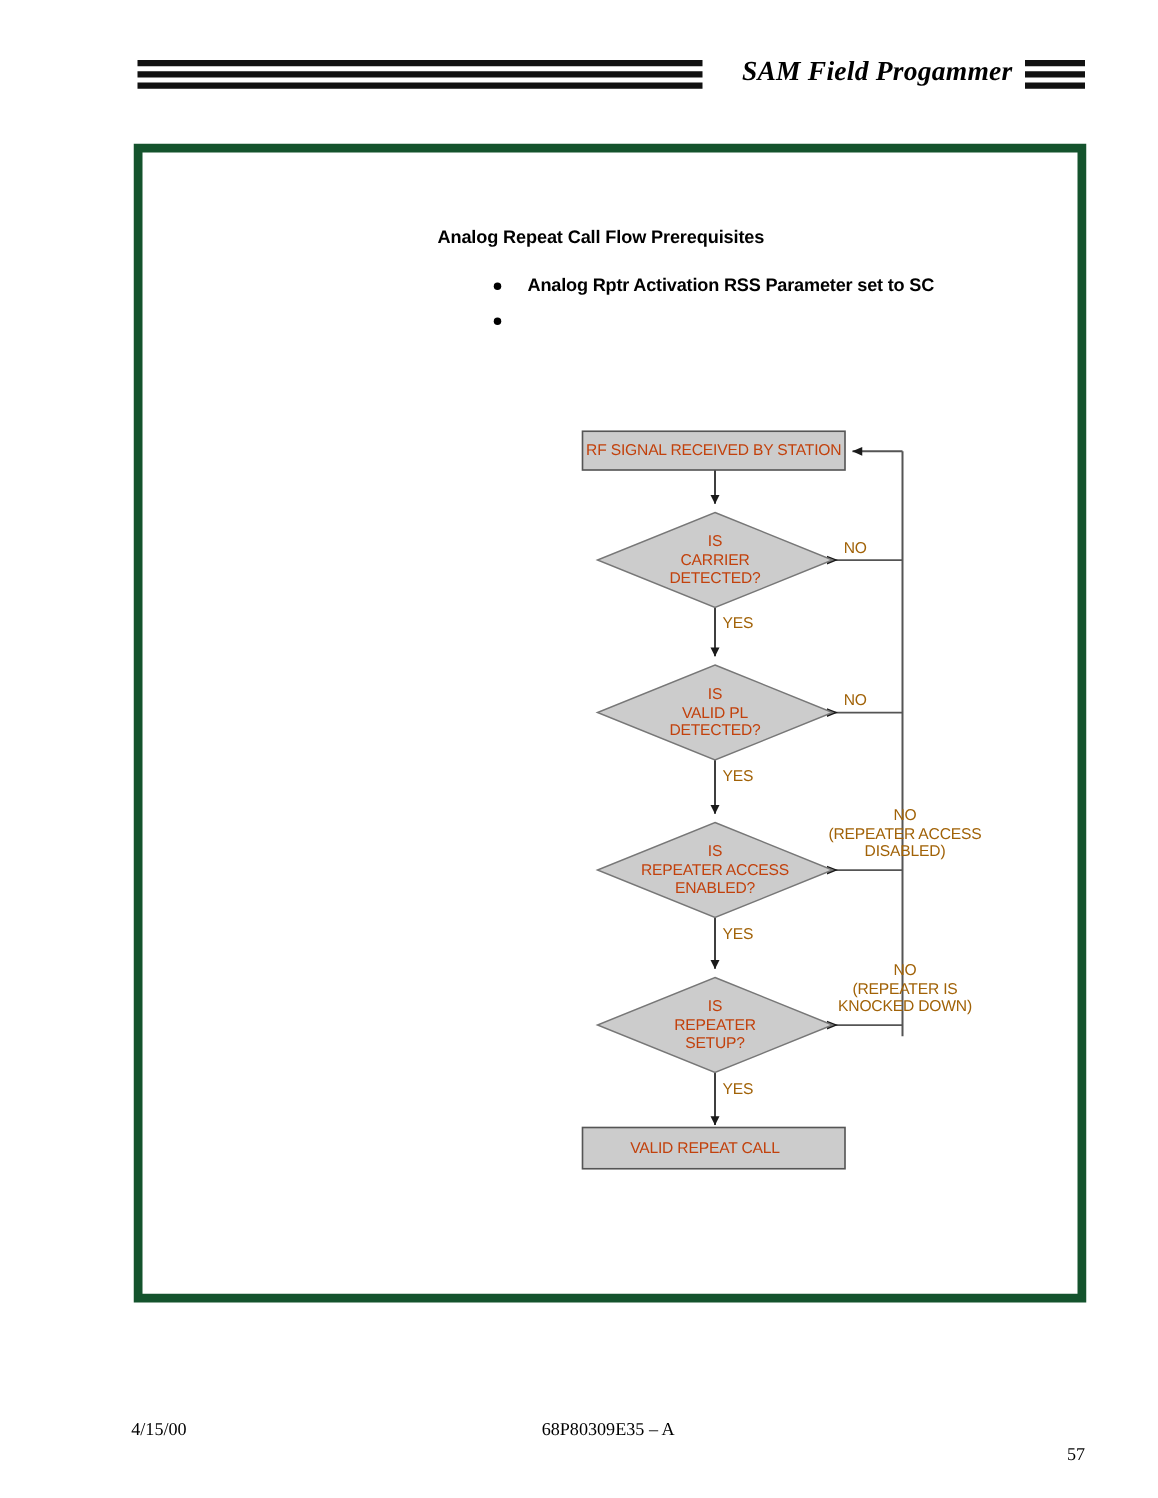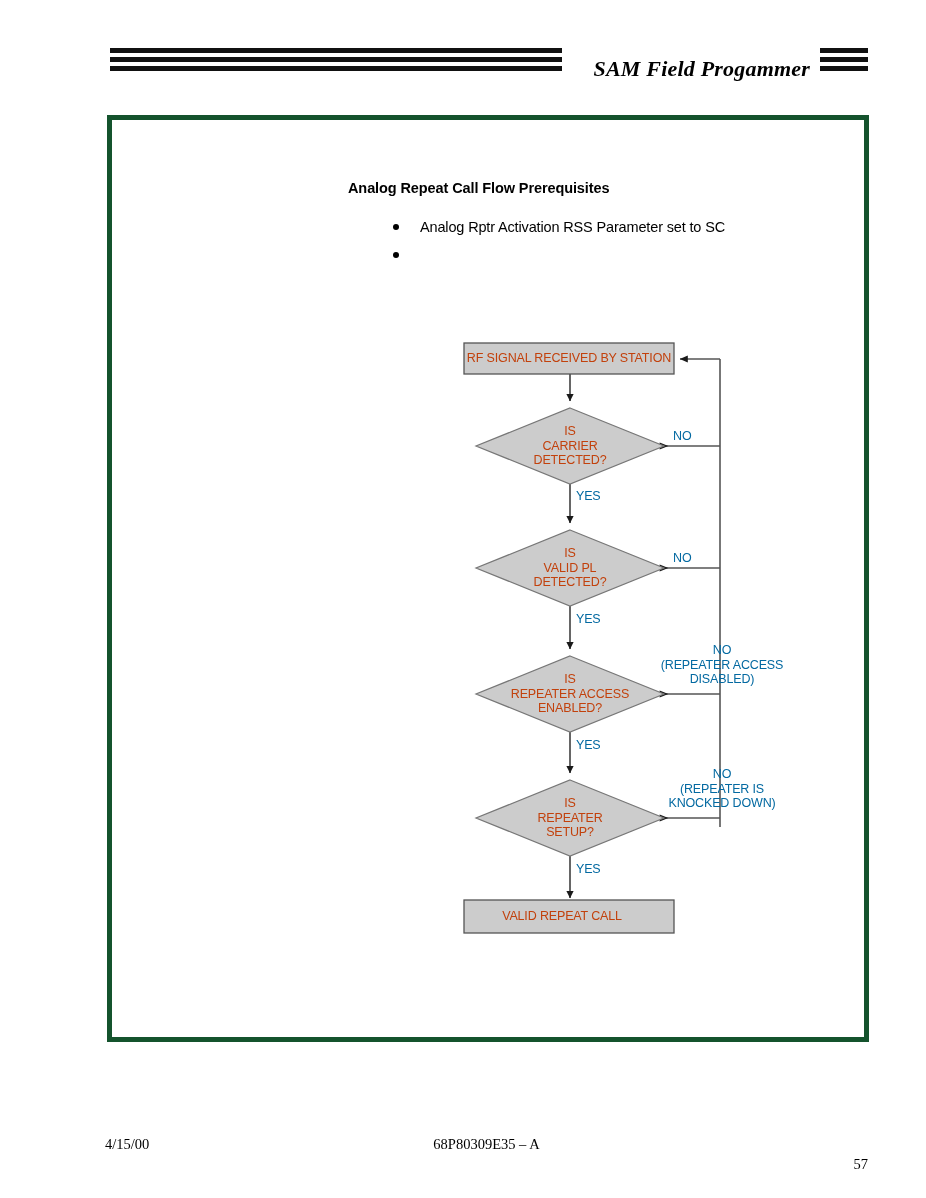--- a/index.html
+++ b/index.html
@@ -51,31 +51,30 @@
     left: 560px;
     top: 44px;
     width: 250px;
     text-align: right;
     font-family: "Liberation Serif", serif;
     font-style: italic;
     font-weight: bold;
     font-size: 22px;
     letter-spacing: 0.2px;
     white-space: nowrap;
-    margin-top: 12px;
   }
 
   
   #figure-frame {
     position: absolute;
     left: 107px;
     top: 115px;
     width: 762px;
     height: 927px;
-    border: 5px solid #14532d;
+    border: 7px solid #14532d;
     background: #ffffff;
     box-sizing: border-box;
   }
 
   
   #prereq-heading {
     position: absolute;
     left: 236px;
     top: 60px;
     font-size: 14.5px;
@@ -89,20 +88,21 @@
     top: 98px;
     width: 420px;
   }
   .prereq-item {
     position: relative;
     padding-left: 36px;
     font-size: 14.5px;
     line-height: 19px;
     margin-bottom: 9px;
     letter-spacing: -0.15px;
+    font-weight: bold;
   }
   .prereq-bullet {
     position: absolute;
     left: 9px;
     top: 6px;
     width: 6px;
     height: 6px;
     border-radius: 50%;
     background: #000000;
   }
@@ -133,21 +133,21 @@
     letter-spacing: -0.15px;
     color: #c2410c;
     pointer-events: none;
     white-space: pre-line;
   }
   .edge-label {
     position: absolute;
     font-size: 12.5px;
     line-height: 14.5px;
     letter-spacing: -0.15px;
-    color: #0369a1;
+    color: #a16207;
     white-space: pre-line;
   }
   .edge-label.center { text-align: center; }
   .edge-label.left   { text-align: left; }
 
   
   #figure-caption {
     position: absolute;
     left: 107px;
     top: 1053px;

